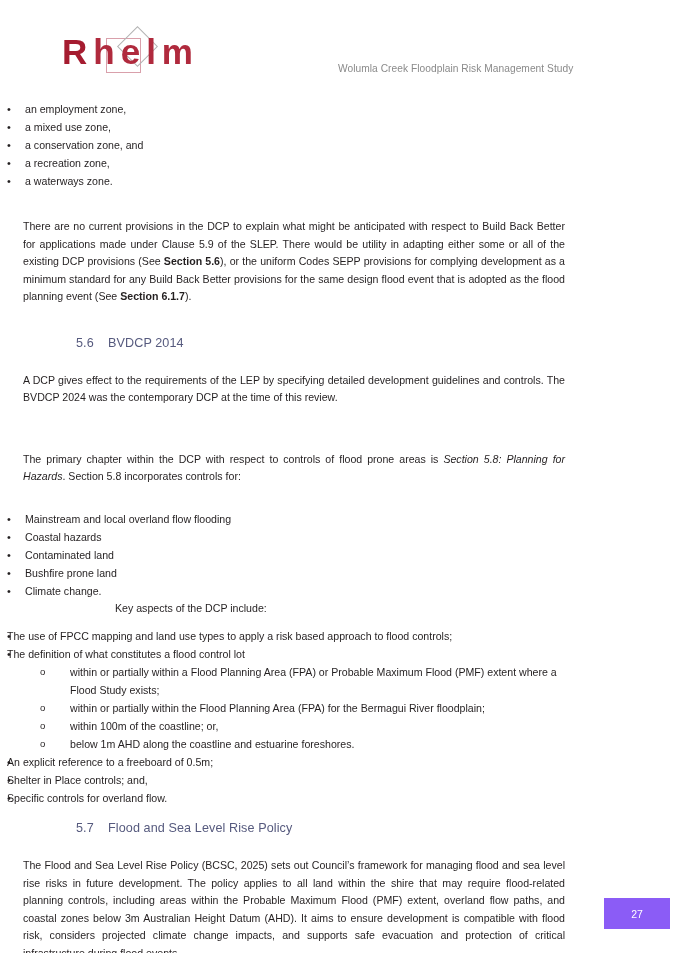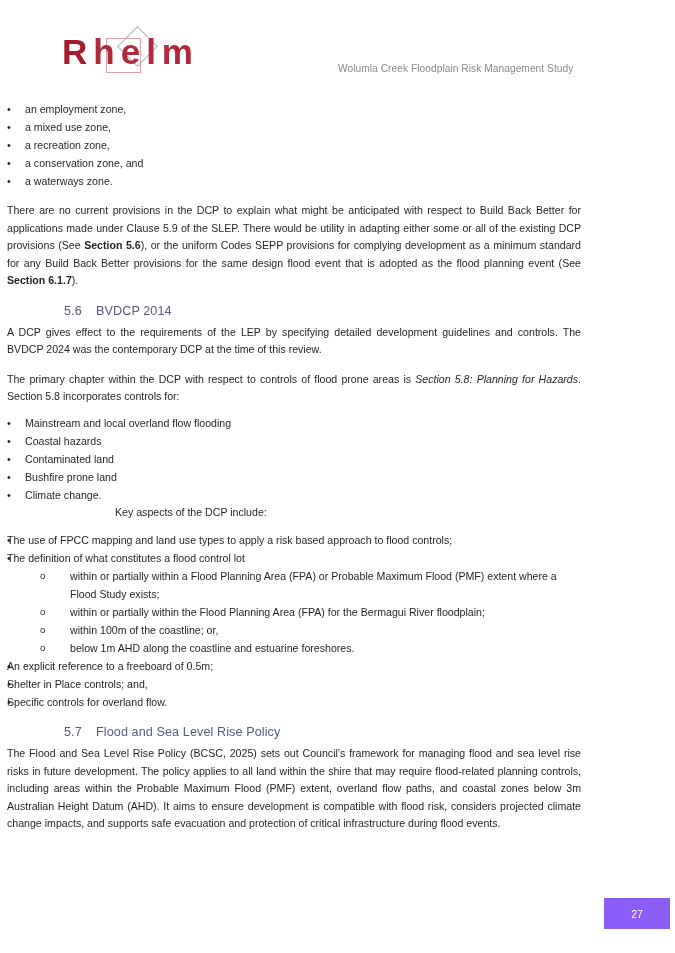--- a/index.html
+++ b/index.html
@@ -92,21 +92,21 @@
 
   
   .content {
     position: absolute;
     left: 7px;
     top: 100px;
     width: 574px;
   }
 
   p.body-text {
-    margin: 0;
+    margin: 16px;
     font-size: 10.6px;
     line-height: 17.5px;
     text-align: justify;
     color: #231f20;
   }
 
   .para-indent {
     margin-left: 89px;
     margin-right: 57px;
   }
@@ -117,20 +117,21 @@
     margin-right: 57px;
     color: #565a7e;
     font-size: 12.6px;
     font-weight: normal;
     letter-spacing: 0.1px;
     display: flex;
   }
   .sec-num {
     width: 32px;
     flex: 0 0 32px;
+    margin-left: 12px;
   }
   .sec-title { flex: 1 1 auto; }
 
   ul.bullets, ul.subbullets {
     list-style: none;
     margin: 0;
     padding: 0;
   }
   ul.bullets > li,
   ul.subbullets > li {
@@ -229,22 +230,22 @@
       <div class="logo-word"><span class="lr">R</span><span class="lrest">helm</span></div>
     </div>
     <div class="header-title">Wolumla Creek Floodplain Risk Management Study</div>
   </div>
 
   <div class="content">
 
     <ul class="bullets bl-a">
       <li><span>an employment zone,</span></li>
       <li><span>a mixed use zone,</span></li>
+      <li><span>a conservation zone, and</span></li>
       <li><span>a recreation zone,</span></li>
-      <li><span>a conservation zone, and</span></li>
       <li><span>a waterways zone.</span></li>
     </ul>
 
     <div class="sp12"></div>
 
     <p class="body-text para-indent"><span>There are no current provisions in the DCP to explain what might be anticipated with respect to Build Back Better for applications made under Clause 5.9 of the SLEP.  There would be utility in adapting either some or all of the existing DCP provisions (See </span><b>Section 5.6</b><span>), or the uniform Codes SEPP provisions for complying development as a minimum standard for any Build Back Better provisions for the same design flood event that is adopted as the flood planning event (See </span><b>Section 6.1.7</b><span>).</span></p>
 
     <div class="sp14"></div>
 
     <div class="sec-heading">

